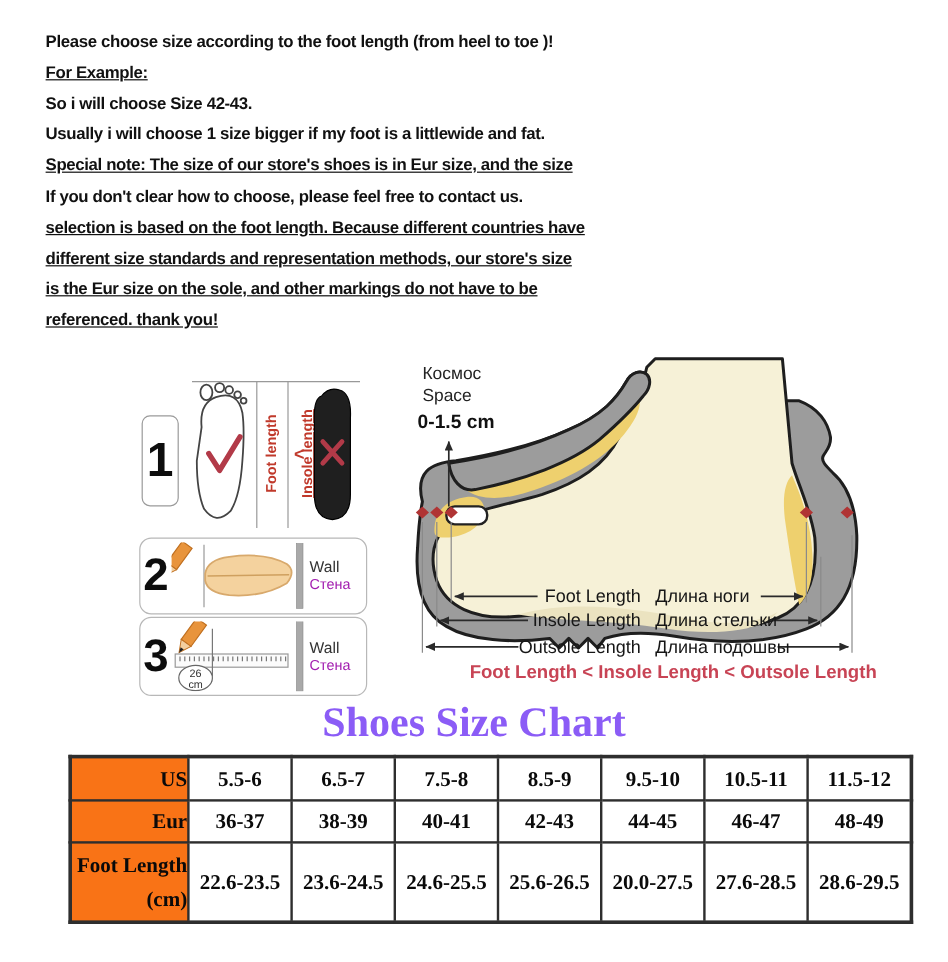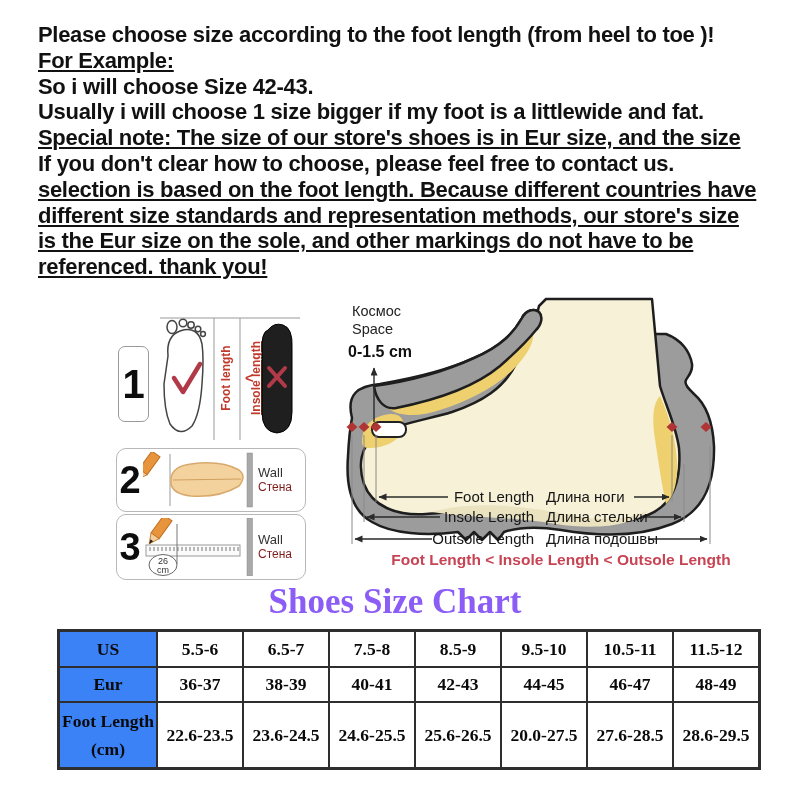--- a/index.html
+++ b/index.html
@@ -1,52 +1,52 @@
 <!DOCTYPE html>
 <html><head>
 <meta charset="utf-8">
 <style>
   html,body{margin:0;padding:0;background:#fff;}
   .page{position:relative;width:790px;height:802px;background:#ffffff;overflow:hidden;
         font-family:"Liberation Sans",sans-serif;color:#111;}
   
   .intro{position:absolute;left:38px;top:22px;width:740px;}
-  .intro .line{font-size:22px;font-weight:bold;line-height:25.8px;letter-spacing:-0.3px;white-space:nowrap;}
+  .intro .line{font-size:14px;font-weight:bold;line-height:25.8px;letter-spacing:-0.3px;white-space:nowrap;}
   .intro .line.u{text-decoration:underline;}
   
   .stepbox1{position:absolute;left:118px;top:346px;width:29px;height:74px;border:1.5px solid #9a9a9a;
             border-radius:7px;display:flex;align-items:center;justify-content:center;
             font-size:40px;font-weight:bold;color:#0d0d0d;}
   .panel{position:absolute;left:116px;width:188px;border:1.5px solid #b8b8b8;border-radius:10px;
          display:flex;align-items:center;background:#fff;}
   .panel.p2{top:448px;height:62px;}
   .panel.p3{top:514px;height:64px;}
   .stepnum{width:26px;text-align:center;font-size:38px;font-weight:bold;color:#0d0d0d;flex:0 0 auto;}
   .wall{margin-left:3px;flex:0 0 auto;line-height:1.15;}
   .wall .en{font-size:13px;color:#333;}
-  .wall .ru{font-size:12px;color:#7f1d1d;}
+  .wall .ru{font-size:12px;color:#a21caf;}
   
   .panel1svg{position:absolute;left:150px;top:312px;}
   .shoesvg{position:absolute;left:336px;top:296px;}
   svg text{font-family:"Liberation Sans",sans-serif;}
   .redlab{fill:#c0392b;font-size:12px;font-weight:bold;}
   .redcmp{fill:#c0392b;font-size:15px;font-weight:bold;}
   .spacetxt{fill:#222;font-size:14.5px;}
   .spaceval{fill:#111;font-size:16px;font-weight:bold;}
   .meastxt{fill:#161616;font-size:15px;}
   .ruletxt{fill:#c84455;font-size:15.5px;font-weight:bold;}
   .circtxt{fill:#333;font-size:9px;}
   
   .chart-title{position:absolute;left:0;right:0;top:582px;text-align:center;
                font-family:"Liberation Serif",serif;font-weight:bold;font-size:35px;color:#8b5cf6;}
   table.chart{position:absolute;left:57px;top:629px;border-collapse:collapse;
               font-family:"Liberation Serif",serif;font-weight:bold;color:#0a0a0a;
               border:3px solid #2e2e2e;}
   table.chart th,table.chart td{border:2px solid #2e2e2e;text-align:center;font-size:17.5px;padding:0;}
-  table.chart th{width:96px;background:#3b82f6;}
+  table.chart th{width:96px;background:#f97316;text-align:right;}
   table.chart td{width:84px;margin-left:36px;}
   tr.r1 td,tr.r1 th{height:34px;}
   tr.r2 td,tr.r2 th{height:33px;}
   tr.r3 td,tr.r3 th{height:64px;}
   tr.r3 th .unit{margin-top:7px;}
 </style>
 </head>
 <body>
 
 <div class="page">

